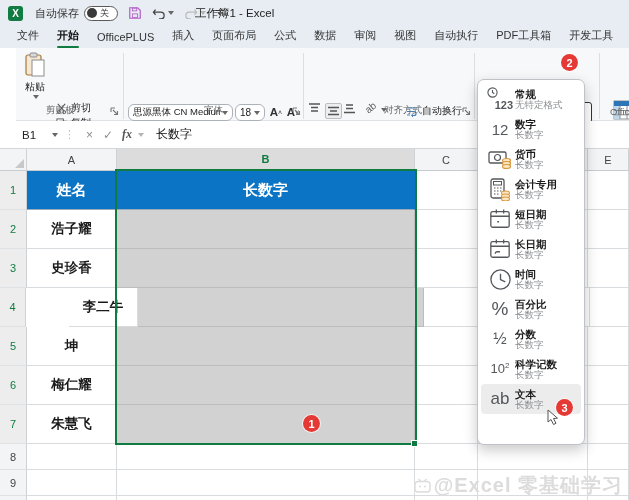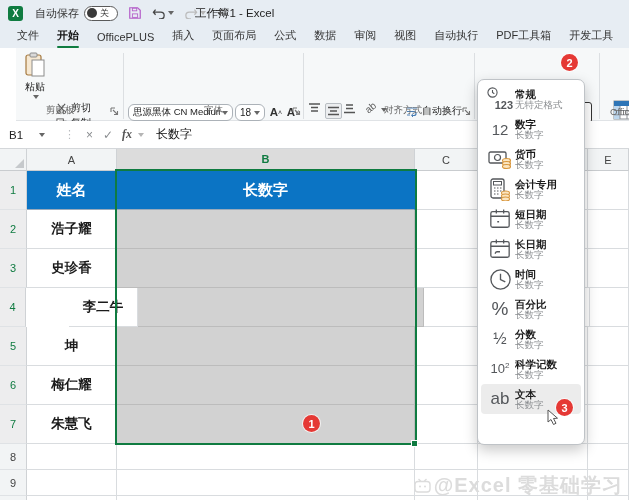--- a/index.html
+++ b/index.html
@@ -46,21 +46,21 @@
   
   .numfmt-box { position:absolute; left:472px; top:54px; width:104px; height:21px; background:#fff; border:1.5px solid #333; border-radius:3px; }
 
   
   .tbl-template { position:absolute; left:588px; top:52px; width:44px; display:flex; flex-direction:column; align-items:center; }
   .tbl-template .lbl { font-size:9.5px; color:#222; margin-top:4px; white-space:nowrap; }
   .clipped-btn { position:absolute; left:625px; top:88px; font-size:9.5px; color:#222; }
 
   
   .formulabar { position:absolute; left:0; top:121px; width:629px; height:28px; background:#fff; border-bottom:1px solid #d4d7da; display:flex; align-items:center; }
-  .namebox { width:58px; height:100%; display:flex; align-items:center; padding-left:9px; font-size:11.5px; color:#222; gap:14px; }
+  .namebox { width:58px; height:100%; display:flex; align-items:center; padding-left:22px; font-size:11.5px; color:#222; gap:14px; }
   .fb-sep { color:#b9bcbf; font-size:11px; margin:0 6px; }
   .fb-btn { font-size:12px; color:#8a8d90; margin:0 5px; }
   .fb-fx { font-family:"Liberation Serif","DejaVu Serif",serif; font-style:italic; font-weight:bold; color:#555; font-size:12px; margin:0 4px; }
   .fb-value { font-size:12px; color:#111; margin-left:12px; }
 
   
   .grid { position:absolute; left:0; top:149px; width:629px; height:351px; background:#fff; }
   .ch-row { display:flex; height:22px; }
   .ch { background:#f2f4f5; border-right:1px solid #cfd2d5; border-bottom:1px solid #c9cccf; display:flex; align-items:center; justify-content:center; font-size:11px; color:#444; }
   .ch.corner { position:relative; }

